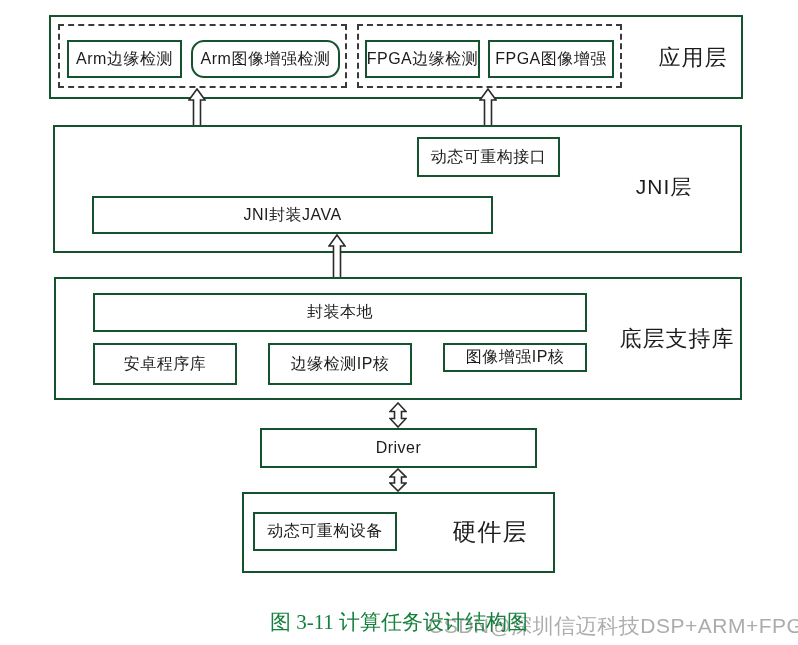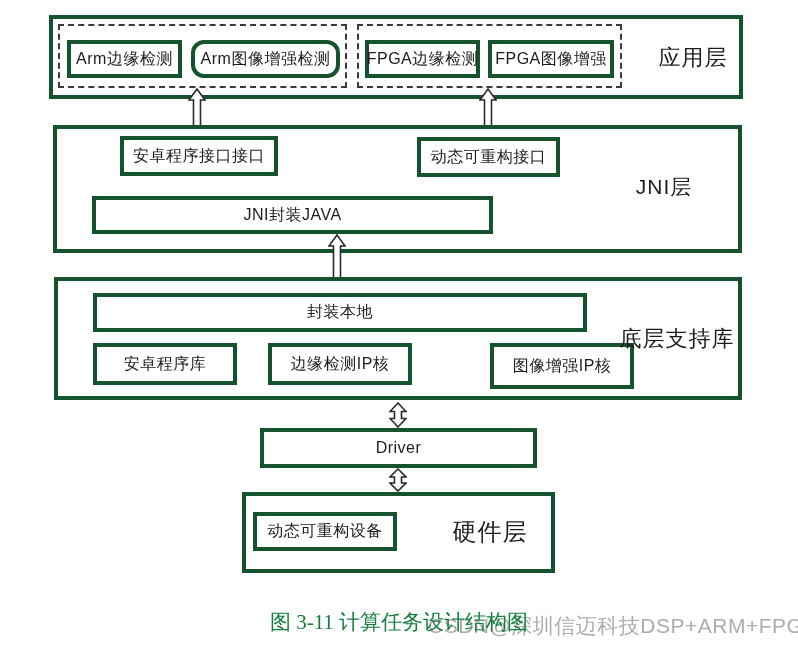--- a/index.html
+++ b/index.html
@@ -4,21 +4,21 @@
 <style>
   * { margin:0; padding:0; box-sizing:border-box; }
   html,body { background:#fff; }
   .page {
     position:relative; width:798px; height:645px;
     background:#fff; overflow:hidden;
     font-family:"Liberation Sans", sans-serif;
     color:#1c1c1c;
   }
   .box {
-    position:absolute; border:4px solid #14532d; background:#fff;
+    position:absolute; border:2px solid #14532d; background:#fff;
     display:flex; align-items:center; justify-content:center;
     text-align:center;
   }
   .dashed { border:2px dashed #3a3a3a; background:transparent; }
   .inner-label { font-size:16px; letter-spacing:0.5px; white-space:nowrap; }
   .layer-label {
     position:absolute; font-size:22px; letter-spacing:1px;
     white-space:nowrap; display:flex; align-items:center; justify-content:center;
   }
   .arrow { position:absolute; line-height:0; }
@@ -65,23 +65,20 @@
     </svg>
   </div>
   <div class="arrow" style="left:479px; top:88px;">
     <svg width="18" height="50" viewBox="0 0 18 50">
       <polygon points="9,1 1,12 5.5,12 5.5,38 1,38 9,49 17,38 12.5,38 12.5,12 17,12"></polygon>
     </svg>
   </div>
 
   <div class="box" style="left:53px; top:125px; width:689px; height:128px;"></div>
 
-  <div class="box" style="left:120px; top:136px; width:158px; height:40px;">
-    <span class="inner-label">安卓程序接口接口</span>
-  </div>
   <div class="box" style="left:417px; top:137px; width:143px; height:40px;">
     <span class="inner-label">动态可重构接口</span>
   </div>
   <div class="box" style="left:92px; top:196px; width:401px; height:38px;">
     <span class="inner-label">JNI封装JAVA</span>
   </div>
   <div class="layer-label" style="left:634px; top:174px; width:60px; height:26px; font-size:21px;text-align:center;">JNI层</div>
 
   <div class="arrow" style="left:328px; top:234px;">
     <svg width="18" height="59" viewBox="0 0 18 59">
@@ -93,21 +90,21 @@
 
   <div class="box" style="left:93px; top:293px; width:494px; height:39px;">
     <span class="inner-label">封装本地</span>
   </div>
   <div class="box" style="left:93px; top:343px; width:144px; height:42px;">
     <span class="inner-label">安卓程序库</span>
   </div>
   <div class="box" style="left:268px; top:343px; width:144px; height:42px;">
     <span class="inner-label">边缘检测IP核</span>
   </div>
-  <div class="box" style="left:443px; top:343px; width:144px; height:46px;margin-left:47px;">
+  <div class="box" style="left:443px; top:343px; width:144px; height:29px;">
     <span class="inner-label">图像增强IP核</span>
   </div>
   <div class="layer-label" style="left:622px; top:325px; width:110px; height:28px;">底层支持库</div>
 
   <div class="arrow" style="left:389px; top:402px;">
     <svg width="18" height="26" viewBox="0 0 18 26">
       <polygon points="9,1 1,9.5 5.5,9.5 5.5,16.5 1,16.5 9,25 17,16.5 12.5,16.5 12.5,9.5 17,9.5"></polygon>
     </svg>
   </div>
 

